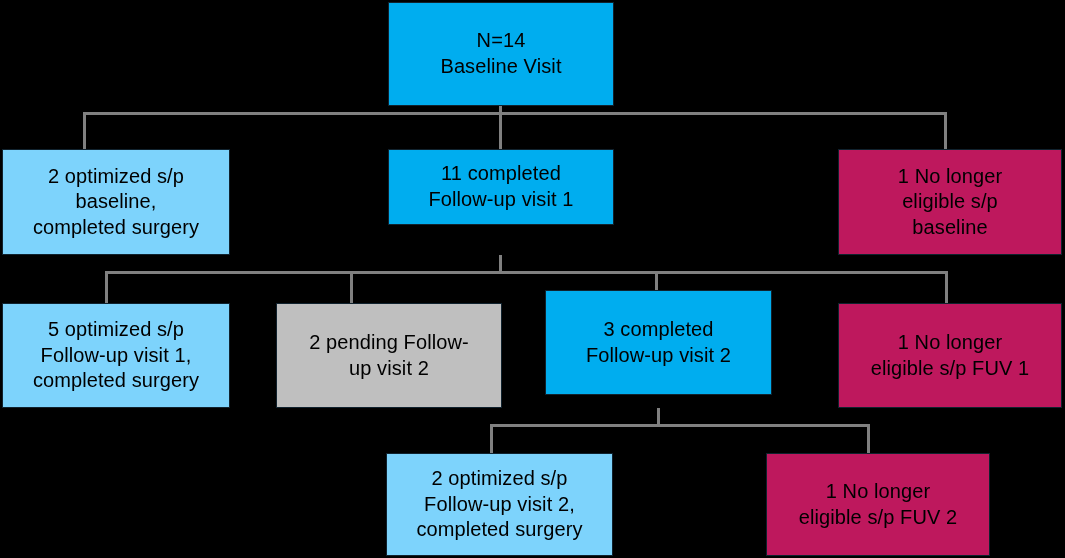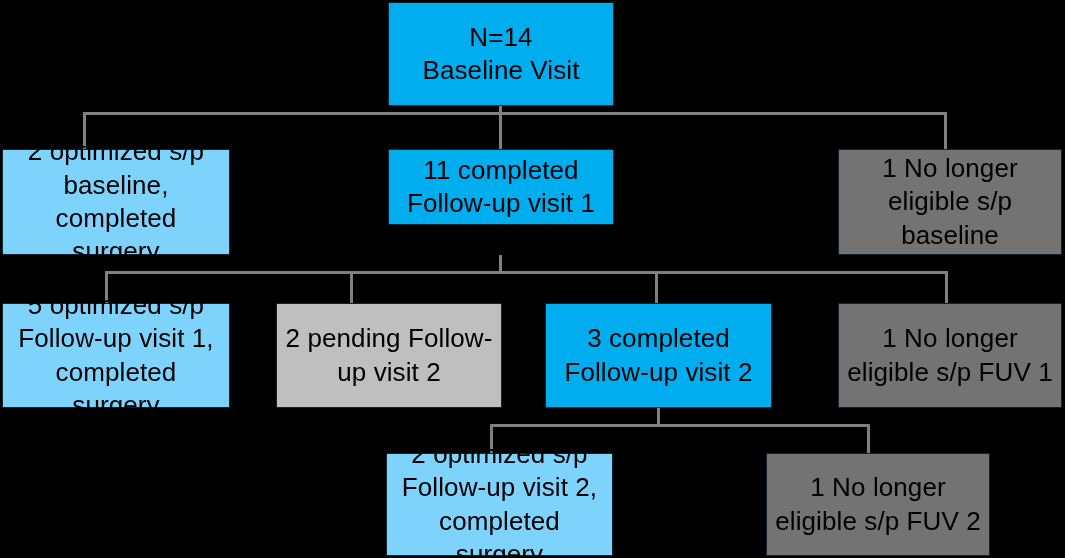--- a/index.html
+++ b/index.html
@@ -18,30 +18,30 @@
   }
   .node {
     position: absolute;
     box-sizing: border-box;
     border: 1px solid #10222e;
     display: flex;
     align-items: center;
     justify-content: center;
     text-align: center;
     color: #000000;
-    font-size: 26px;
+    font-size: 20px;
     line-height: 1.28;
     letter-spacing: 0.1px;
     padding: 2px 6px;
     z-index: 2;
     white-space: pre-line;
   }
   .node.bright   { background: #00ADEF; }
   .node.light    { background: #7dd3fc; }
-  .node.magenta  { background: #737373; }
+  .node.magenta  { background: #be185d; }
   .node.grey     { background: #BFBFBF; }
 
   .conn {
     position: absolute;
     background: #808080;
     z-index: 1;
   }
   .conn.h { height: 3px; }
   .conn.v { width: 3px; }
 </style>
@@ -82,21 +82,21 @@
 eligible s/p
 baseline</div>
 
   <div class="node light" style="left:2px; top:303px; width:228px; height:105px;">5 optimized s/p
 Follow-up visit 1,
 completed surgery</div>
 
   <div class="node grey" style="left:252px; top:303px; width:226px; height:105px;margin-left:24px;">2 pending Follow-
 up visit 2</div>
 
-  <div class="node bright" style="left:545px; top:303px; width:227px; height:105px;">3 completed
+  <div class="node bright" style="left:545px; top:290px; width:227px; height:105px;">3 completed
 Follow-up visit 2</div>
 
   <div class="node magenta" style="left:838px; top:303px; width:224px; height:105px;">1 No longer
 eligible s/p FUV 1</div>
 
   <div class="node light" style="left:386px; top:453px; width:227px; height:103px;">2 optimized s/p
 Follow-up visit 2,
 completed surgery</div>
 
   <div class="node magenta" style="left:766px; top:453px; width:224px; height:103px;">1 No longer

